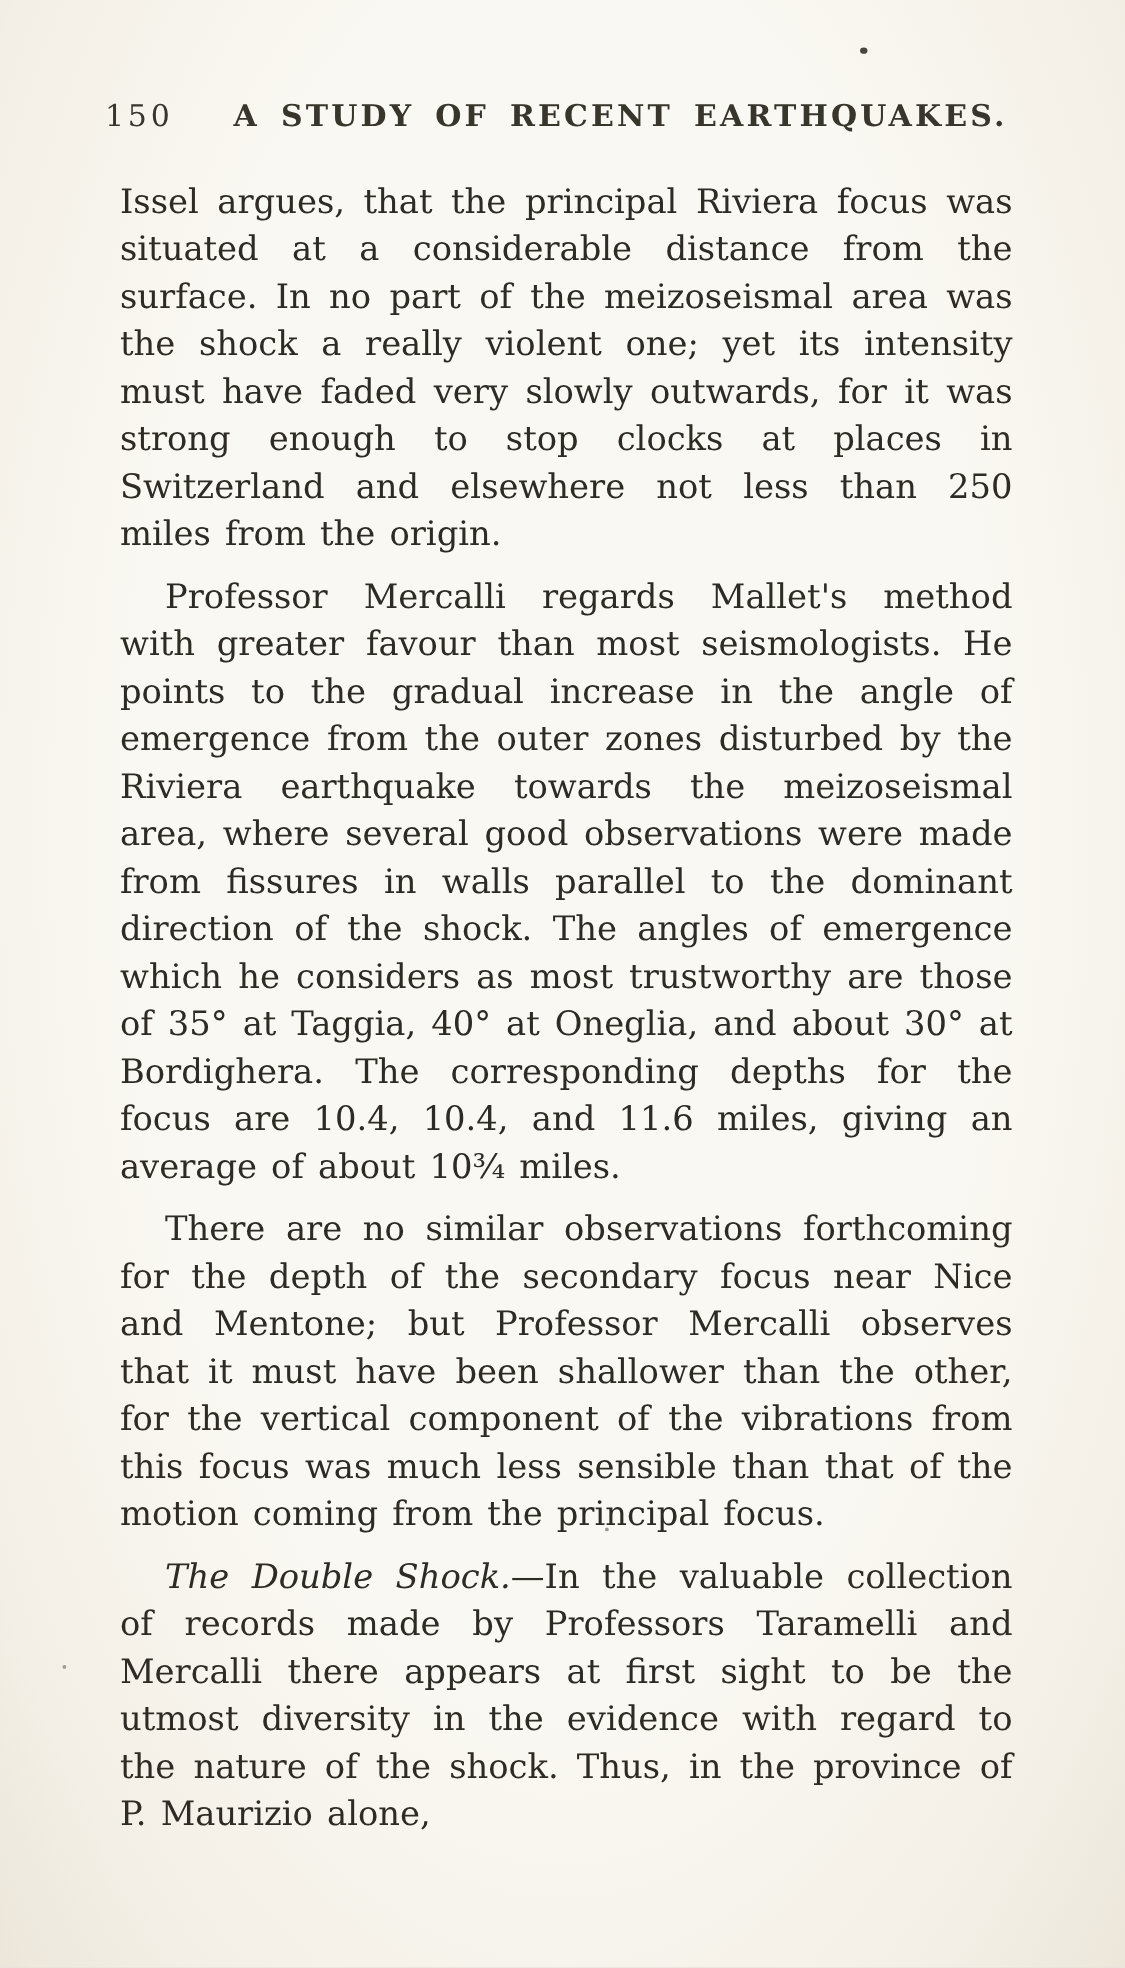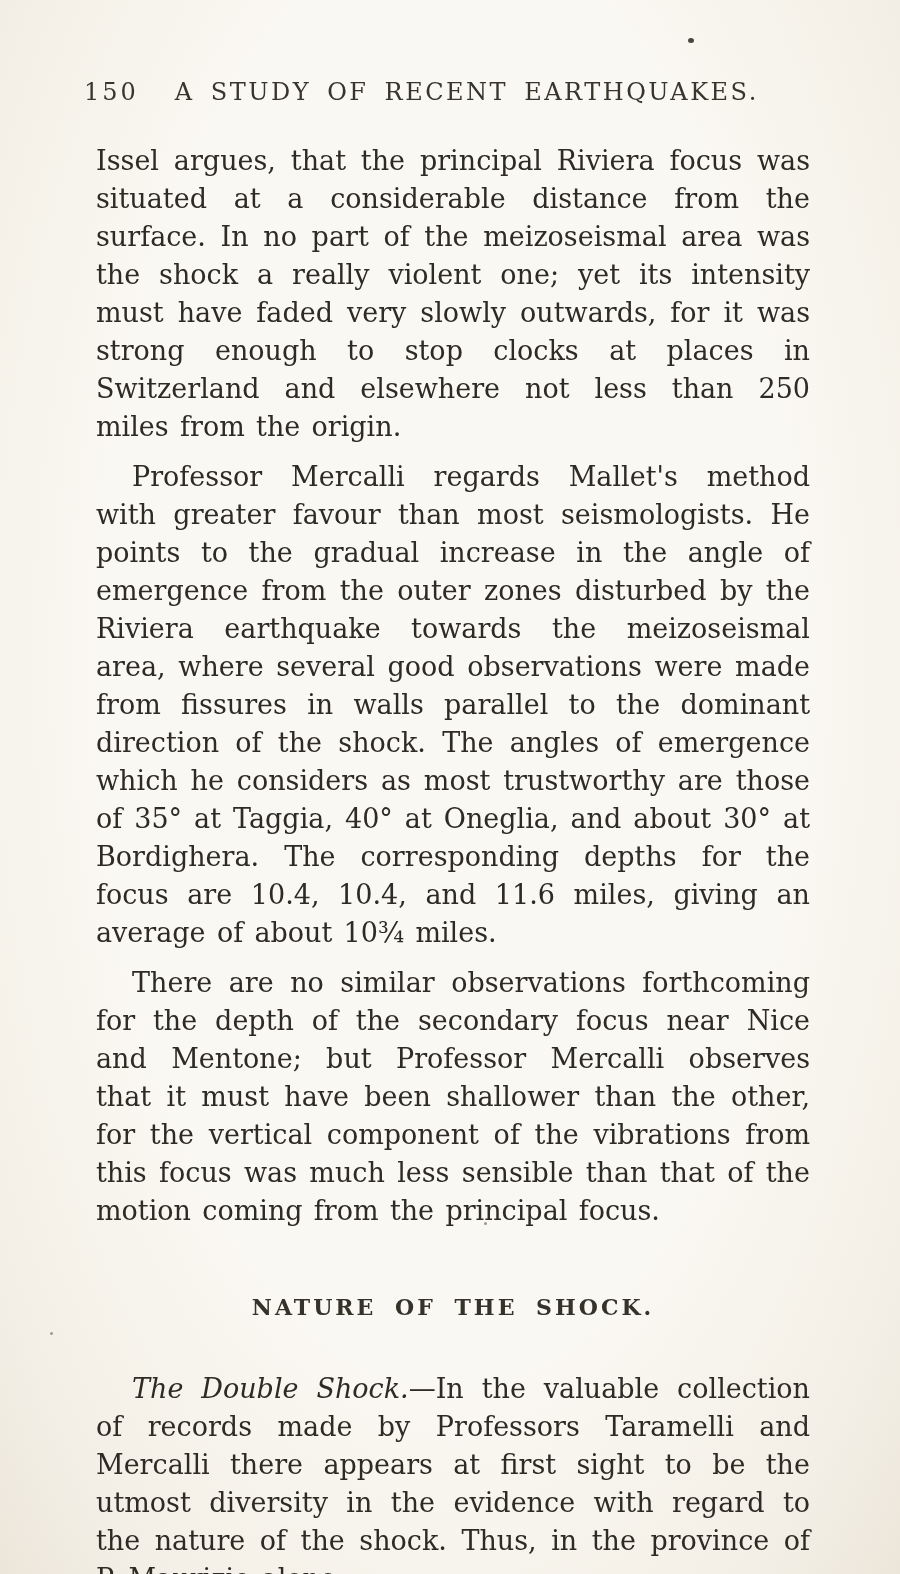--- a/index.html
+++ b/index.html
@@ -21,25 +21,26 @@
   }
   .running-head {
     display: flex;
     align-items: baseline;
     font-size: 24px;
     letter-spacing: 2.5px;
     color: #38352d;
     margin-bottom: 36px;
   }
   .running-head .page-num {
-    margin-right: 36px;
+    margin-right: 48px;
     letter-spacing: 3px;
   }
   .running-head .title {
     word-spacing: 6px;
+    font-weight: bold;
   }
   .body-text p {
     margin: 12px;
     font-size: 27px;
     line-height: 38px;
     text-align: justify;
     word-spacing: 0.10em;
     color: #2e2b25;
   }
   .body-text p.indent {
@@ -80,19 +81,18 @@
   </div>
 
   <div class="body-text">
 
     <p>Issel argues, that the principal Riviera focus was situated at a considerable distance from the surface. In no part of the meizoseismal area was the shock a really violent one; yet its intensity must have faded very slowly outwards, for it was strong enough to stop clocks at places in Switzerland and elsewhere not less than 250 miles from the origin.</p>
 
     <p class="indent">Professor Mercalli regards Mallet's method with greater favour than most seismologists. He points to the gradual increase in the angle of emergence from the outer zones disturbed by the Riviera earthquake towards the meizoseismal area, where several good observations were made from fissures in walls parallel to the dominant direction of the shock. The angles of emergence which he considers as most trustworthy are those of 35° at Taggia, 40° at Oneglia, and about 30° at Bordighera. The corresponding depths for the focus are 10.4, 10.4, and 11.6 miles, giving an average of about 10¾ miles.</p>
 
     <p class="indent">There are no similar observations forthcoming for the depth of the secondary focus near Nice and Mentone; but Professor Mercalli observes that it must have been shallower than the other, for the vertical component of the vibrations from this focus was much less sensible than that of the motion coming from the principal focus.</p>
 
-    <h2 class="section-heading">NATURE OF THE SHOCK.</h2>
 
     <p class="indent"><span class="lead-italic">The Double Shock.</span><span>—In the valuable collection of records made by Professors Taramelli and Mercalli there appears at first sight to be the utmost diversity in the evidence with regard to the nature of the shock. Thus, in the province of P. Maurizio alone,</span></p>
 
   </div>
 
 </div>
 
 </body></html>

